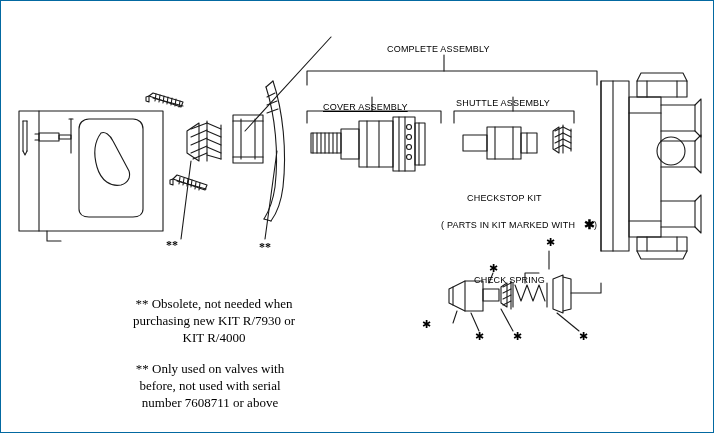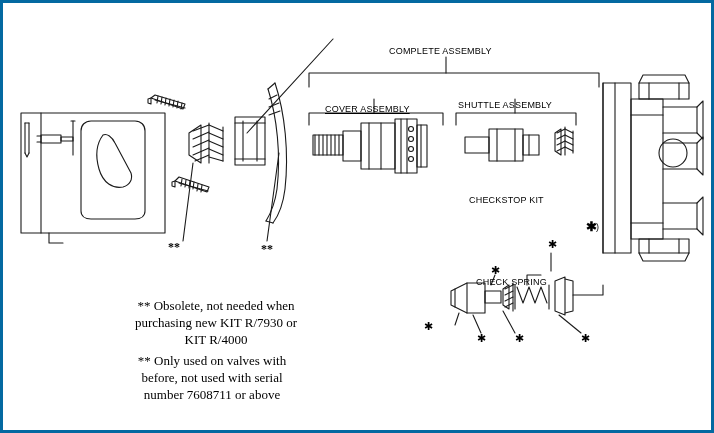--- a/index.html
+++ b/index.html
@@ -5,21 +5,21 @@
   html, body {
     margin: 0;
     padding: 0;
     background: #ffffff;
   }
   #page {
     position: relative;
     width: 714px;
     height: 433px;
     background: #ffffff;
-    border: 3px solid #0369a1;
+    border: 1px solid #0369a1;
     box-sizing: border-box;
     overflow: hidden;
     font-family: "Liberation Sans", sans-serif;
   }
   #svg-layer {
     position: absolute;
     left: 0;
     top: 0;
     width: 714px;
     height: 433px;
@@ -228,20 +228,21 @@
       <path d="M524,282 L524,272 L538,272"></path>
 
     </g>
   </svg>
 
   <div class="lbl" style="left:386px; top:43px;">COMPLETE ASSEMBLY</div>
   <div class="lbl" style="left:322px; top:101px;text-decoration:underline;">COVER ASSEMBLY</div>
   <div class="lbl" style="left:455px; top:97px;">SHUTTLE ASSEMBLY</div>
 
   <div class="lbl" style="left:466px; top:192px;">CHECKSTOP KIT</div>
+  <div class="lbl" style="left:440px; top:219px;">( PARTS IN KIT MARKED WITH</div>
   <div class="ast" style="left:583px; top:217px;">✱</div>
   <div class="lbl" style="left:593px; top:219px;">)</div>
 
   <div class="lbl" style="left:473px; top:274px;">CHECK SPRING</div>
 
   <div class="ast-sm" style="left:545px; top:236px;">✱</div>
   <div class="ast-sm" style="left:488px; top:262px;">✱</div>
   <div class="ast-sm" style="left:421px; top:318px;">✱</div>
   <div class="ast-sm" style="left:474px; top:330px;">✱</div>
   <div class="ast-sm" style="left:512px; top:330px;">✱</div>
@@ -249,19 +250,19 @@
 
   <div class="dblast" style="left:165px; top:238px;">**</div>
   <div class="dblast" style="left:258px; top:240px;">**</div>
 
   <div class="note" style="left:98px; top:294px; width:230px;">
     <div>** Obsolete, not needed when</div>
     <div>purchasing new KIT R/7930 or</div>
     <div>KIT R/4000</div>
   </div>
 
-  <div class="note" style="left:104px; top:349px; width:210px;">
+  <div class="note" style="left:104px; top:359px; width:210px;">
     <div>** Only used on valves with</div>
     <div>before, not used with serial</div>
     <div>number 7608711 or above</div>
   </div>
 
 </div>
 
 </body></html>

